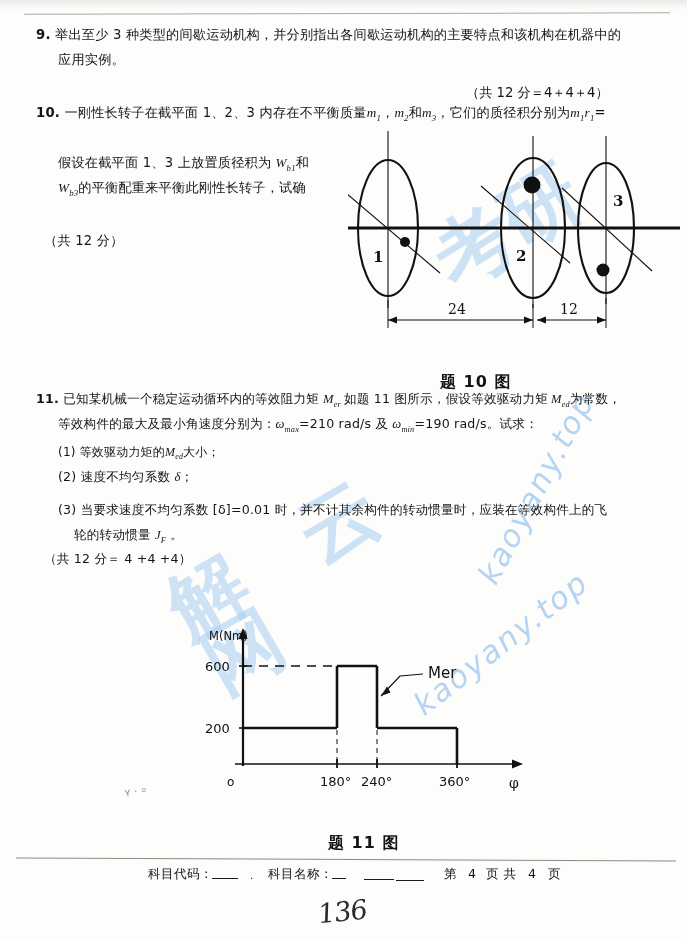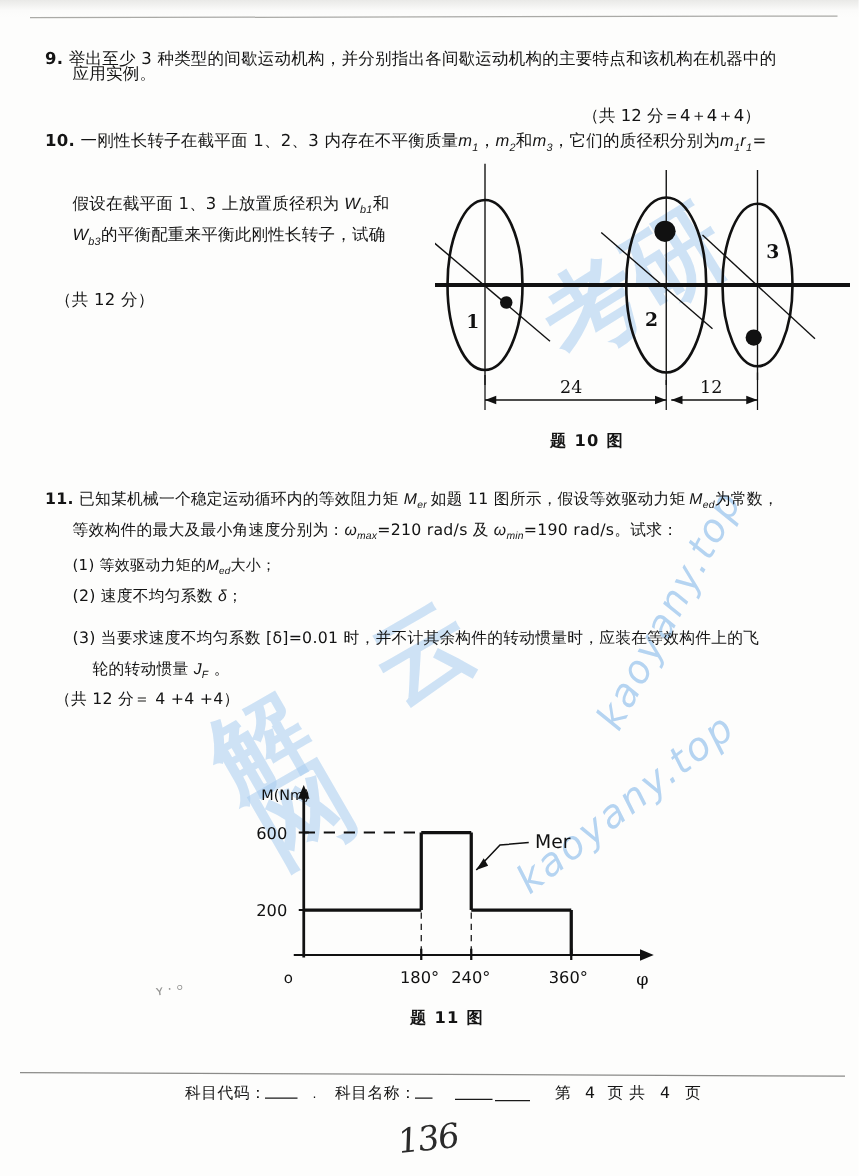--- a/index.html
+++ b/index.html
@@ -32,21 +32,21 @@
   }
   
   .q{
     position:absolute;
     font-size:13.2px;
     line-height:25px;
     letter-spacing:.2px;
     white-space:nowrap;
   }
   .q b,.qnum{font-weight:bold;}
-  .itn{font-style:italic;font-family:Liberation Sans, sans-serif;}
+  .itn{font-style:italic;font-family:Liberation Serif, serif;}
   sub{font-size:.66em;font-style:italic;}
   .rightmark{position:absolute;font-size:13.2px;}
   
   .wm{
     position:absolute;
     color:#a9cdf0;
     pointer-events:none;
     user-select:none;
     font-family:"DejaVu Sans","Liberation Sans",sans-serif;
   }
@@ -60,22 +60,23 @@
     font-size:31px;
     letter-spacing:2px;
     opacity:.85;
     font-style:italic;
   }
   
   .fig10{position:absolute;left:348px;top:128px;width:332px;height:240px;}
   
   .fig11{position:absolute;left:185px;top:618px;width:360px;height:185px;}
   .cap{
-    position:absolute;font-size:13px;font-weight:bold;
+    position:absolute;font-size:16px;font-weight:bold;
     letter-spacing:1px;
+    margin-top:28px;
   }
   
   .footer{
     position:absolute;left:0;top:866px;width:687px;
     font-size:12.6px;
     letter-spacing:.4px;
   }
   .fline{position:absolute;}
   .blank{
     display:inline-block;border-bottom:1.4px solid #1a1a1a;
@@ -105,21 +106,21 @@
 
   <div id="watermark-layer">
       <div class="wm wm-cjk" style="left: 430px; top: 175px; transform: rotate(-32deg);">考研</div>
       <div class="wm wm-cjk" style="left: 170px; top: 545px; transform: rotate(-30deg);">解</div>
       <div class="wm wm-cjk" style="left: 300px; top: 470px; transform: rotate(-30deg);">云</div>
       <div class="wm wm-cjk" style="left: 205px; top: 600px; transform: rotate(-30deg);">网</div>
       <div class="wm wm-lat" style="left: 395px; top: 625px; transform: rotate(-38deg);">kaoyany.top</div>
       <div class="wm wm-lat" style="left: 430px; top: 470px; transform: rotate(-62deg);">kaoyany.top</div>
     </div>
 
-  <div class="q" style="left:36px;top:22px;margin-top:13px;">
+  <div class="q" style="left:36px;top:22px;">
     <span class="qnum">9.</span>
     <span>举出至少 3 种类型的间歇运动机构，并分别指出各间歇运动机构的主要特点和该机构在机器中的</span>
   </div>
   <div class="q" style="left:58px;top:47px;">
     <span>应用实例。</span>
   </div>
   <div class="rightmark" style="left:466px;top:84px;">（共 12 分＝4＋4＋4）</div>
 
   <div class="q" style="left:36px;top:100px;">
     <span class="qnum">10.</span>

